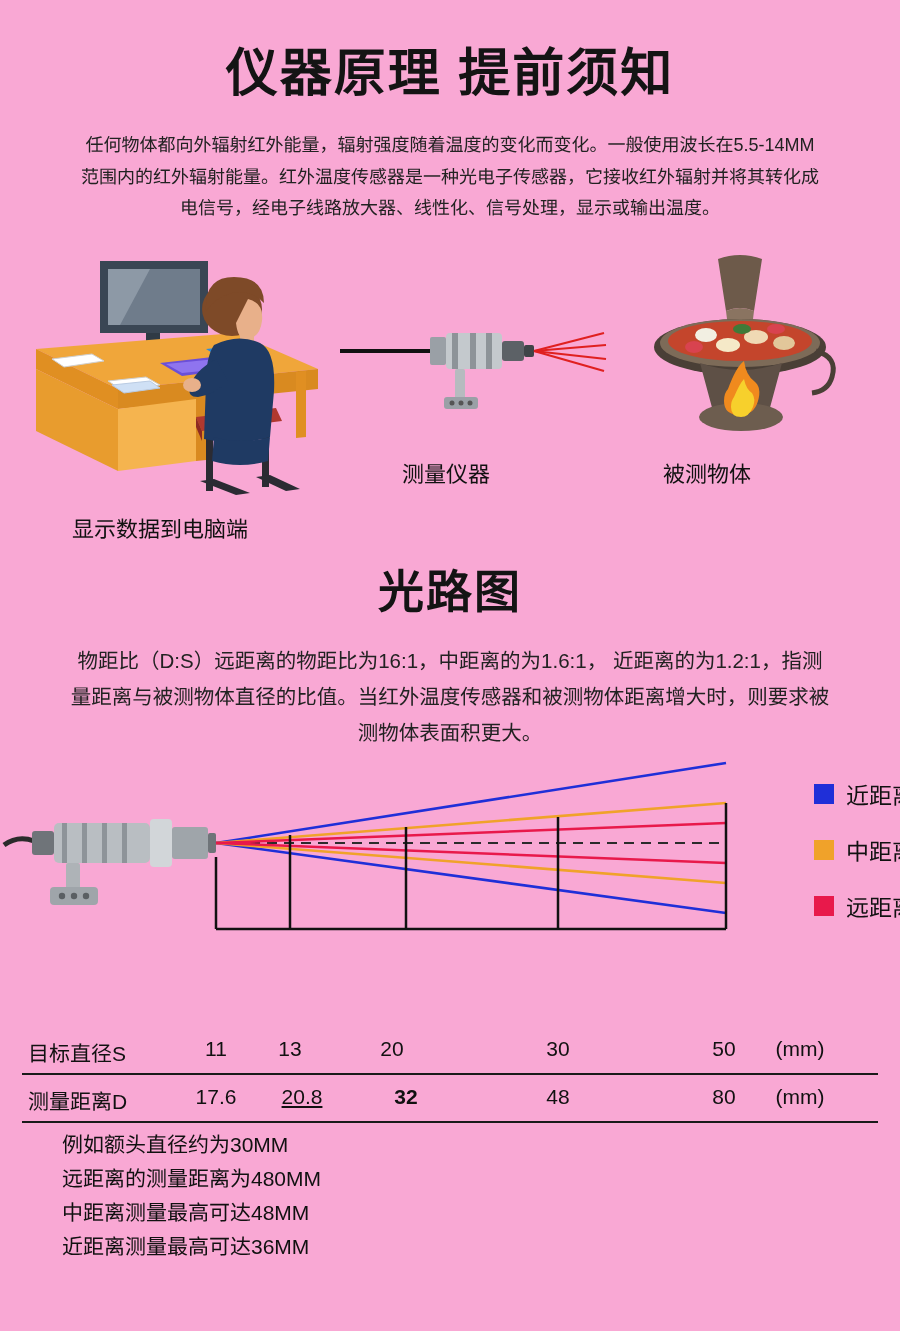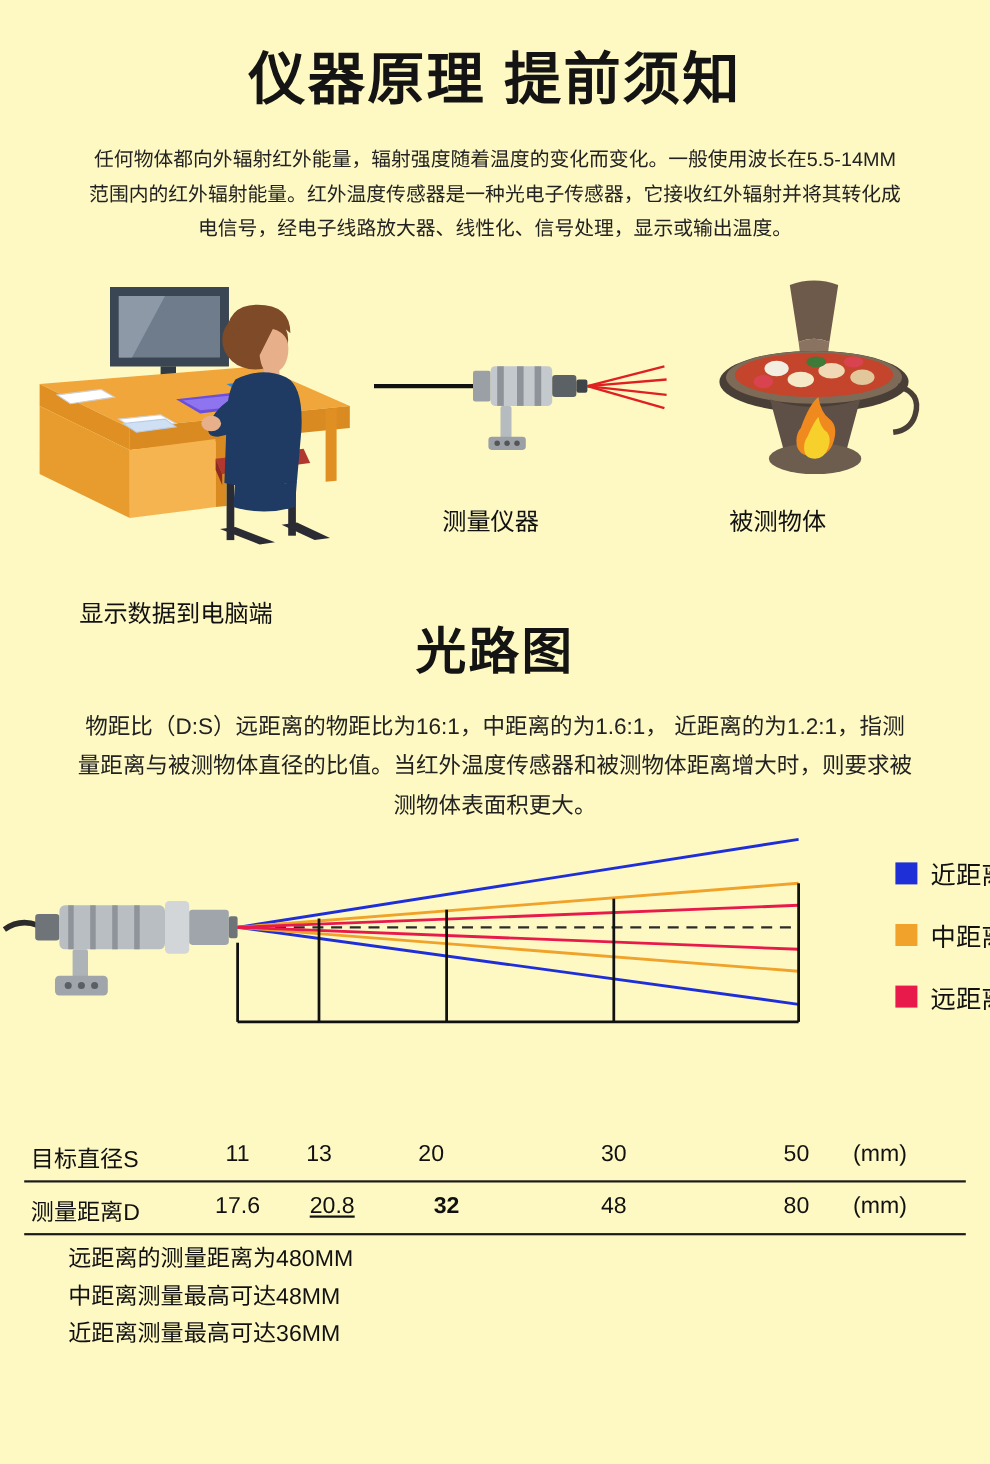--- a/index.html
+++ b/index.html
@@ -12,21 +12,21 @@
     height: 1331px;
     position: relative;
     font-family: "Liberation Sans", "DejaVu Sans", sans-serif;
     color: #1a1a1a;
     overflow: hidden;
   }
   .page {
     position: relative;
     width: 900px;
     height: 1331px;
-    background: #fef9c3;
+    background: #f9a8d4;
   }
 
   
   .title-1 {
     text-align: center;
     font-size: 52px;
     font-weight: bold;
     letter-spacing: 2px;
     padding-top: 42px;
     line-height: 1.2;
@@ -254,21 +254,21 @@
         <path d="M700 122 q40 14 82 0 l-14 52 q-26 10 -54 0z" fill="#5e5046"></path>
         <ellipse cx="741" cy="176" rx="42" ry="14" fill="#6d5d4f"></ellipse>
 
         <path d="M728 148 q8 -22 16 -28 q2 14 10 20 q8 6 4 20 q-4 14 -18 14 q-16 0 -16 -14 q0 -8 4 -12z" fill="#f08a1e"></path>
         <path d="M734 156 q6 -14 10 -18 q2 10 8 14 q4 6 1 14 q-4 10 -12 10 q-10 0 -10 -10 q0 -6 3 -10z" fill="#f7d02c"></path>
 
         <path d="M816 110 q22 6 16 26 q-4 14 -20 16" stroke="#4a3f36" stroke-width="5" fill="none"></path>
       </g>
     </svg>
 
-    <div class="caption" style="left:72px; top:270px;margin-top:28px;">显示数据到电脑端</div>
+    <div class="caption" style="left:72px; top:270px;">显示数据到电脑端</div>
     <div class="caption" style="left:402px; top:215px;">测量仪器</div>
     <div class="caption" style="left:663px; top:215px;">被测物体</div>
   </div>
 
   <div class="title-2">光路图</div>
 
   <div class="para2">物距比（D:S）远距离的物距比为16:1，中距离的为1.6:1， 近距离的为1.2:1，指测量距离与被测物体直径的比值。当红外温度传感器和被测物体距离增大时，则要求被测物体表面积更大。</div>
 
   <div class="optical">
     <svg width="900" height="270" viewBox="0 0 900 270" style="position:absolute;left:0;top:0;">
@@ -344,18 +344,19 @@
     <div class="cell" style="left:302px; top:54px;text-decoration:underline;">20.8</div>
     <div class="cell" style="left:406px; top:54px;font-weight:bold;">32</div>
     <div class="cell" style="left:558px; top:54px;">48</div>
     <div class="cell" style="left:724px; top:54px;">80</div>
     <div class="cell" style="left:800px; top:54px;">(mm)</div>
 
     <div class="rule" style="top:90px;"></div>
   </div>
 
   <div class="notes">
+    <div>例如额头直径约为30MM</div>
     <div>远距离的测量距离为480MM</div>
     <div>中距离测量最高可达48MM</div>
     <div>近距离测量最高可达36MM</div>
   </div>
 
 </div>
 
 </body></html>

